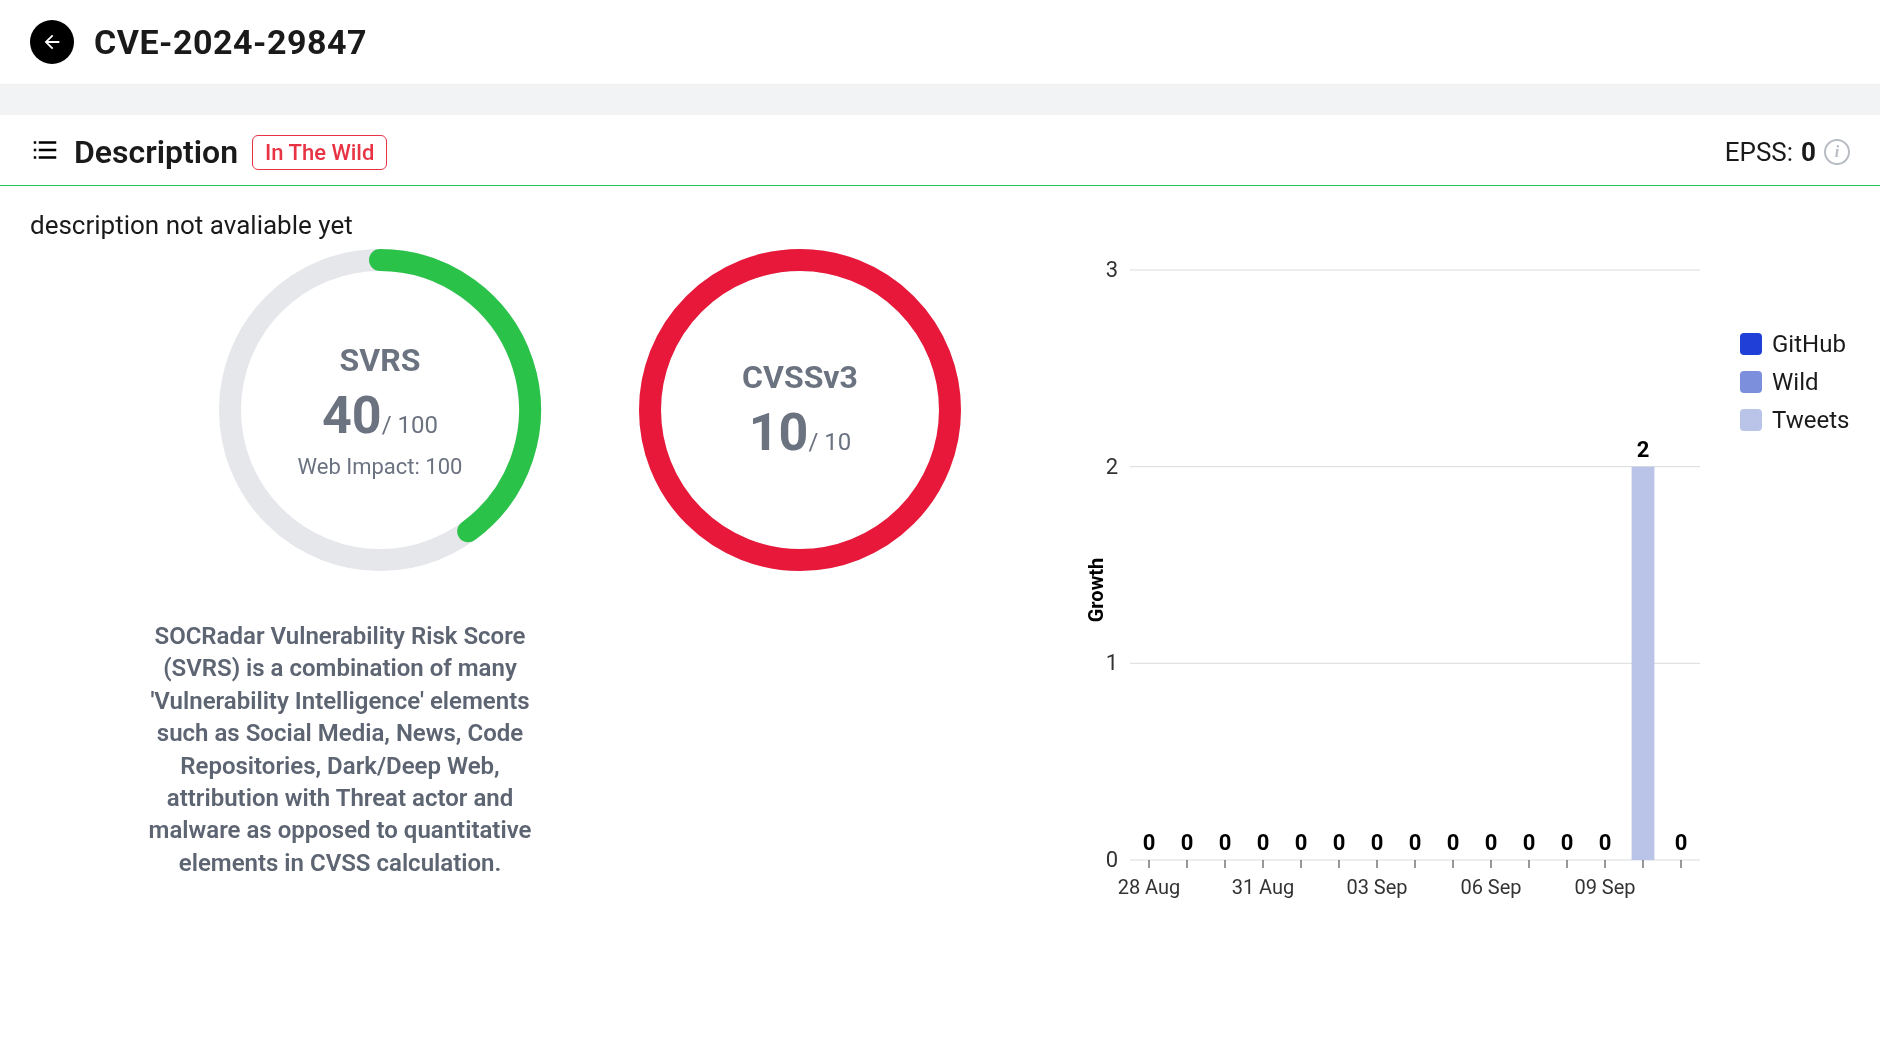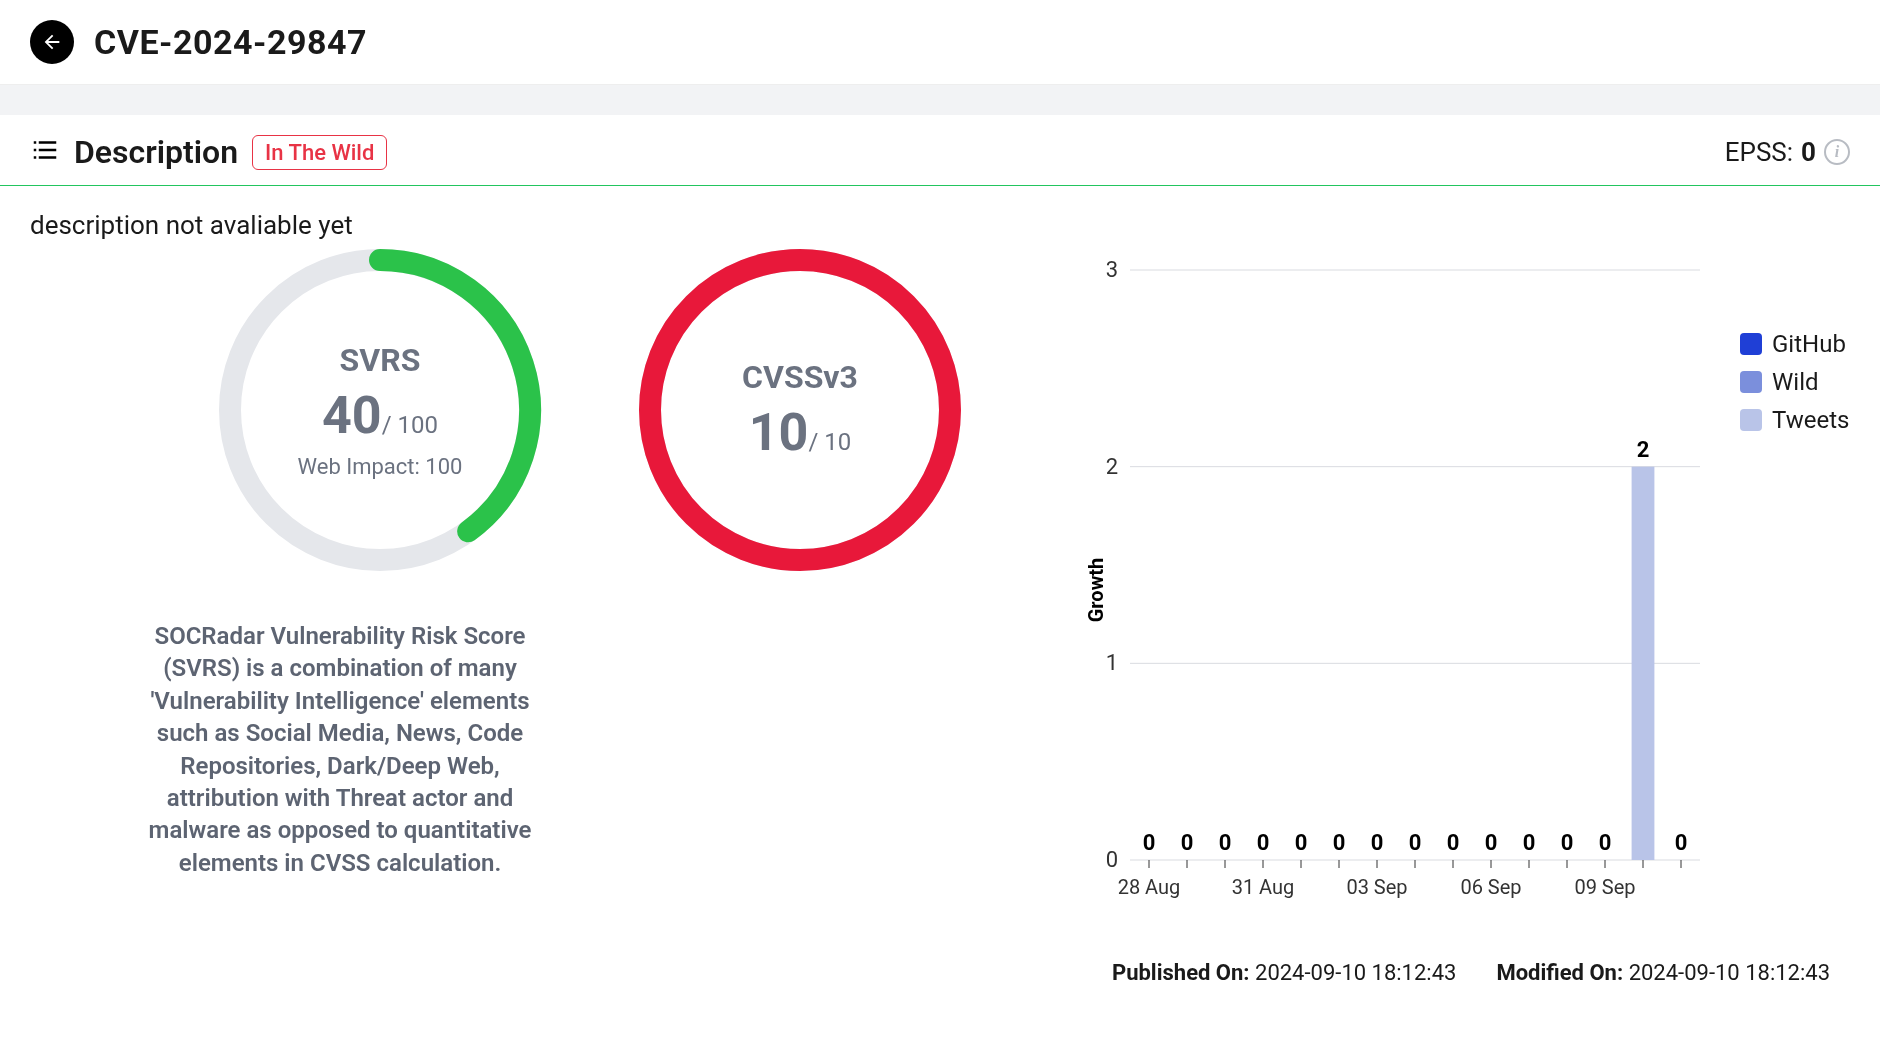--- a/index.html
+++ b/index.html
@@ -245,19 +245,15 @@
             <div class="legend-item">
               <span class="legend-swatch" style="background: rgb(123, 143, 220);"></span>
               <span>Wild</span>
             </div>
             <div class="legend-item">
               <span class="legend-swatch" style="background: rgb(185, 196, 232);"></span>
               <span>Tweets</span>
             </div>
           </div>
       </div>
-      <div class="dates-line">
-        <span><b>Published On:</b> <span>2024-09-10 18:12:43</span></span>
-        <span><b>Modified On:</b> <span>2024-09-10 18:12:43</span></span>
-      </div>
     </div>
   </div>
 </div>
 
 </body></html>

